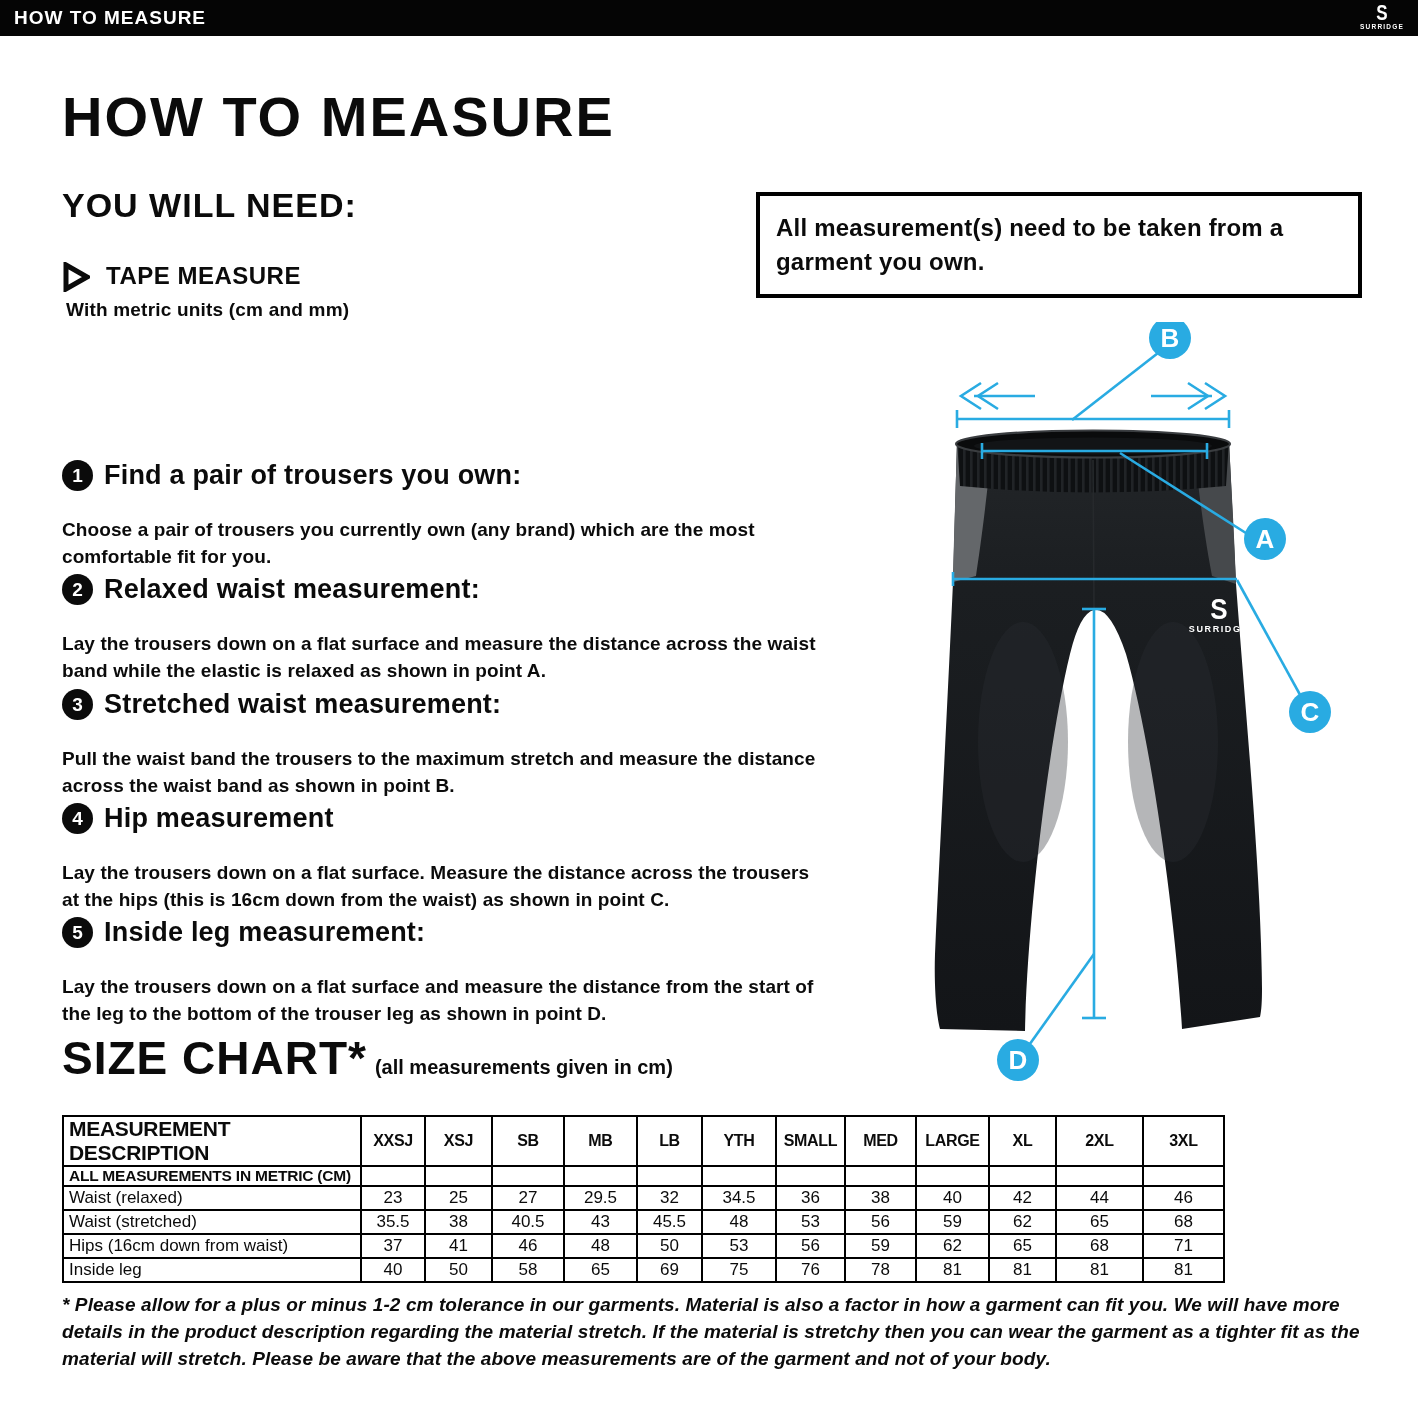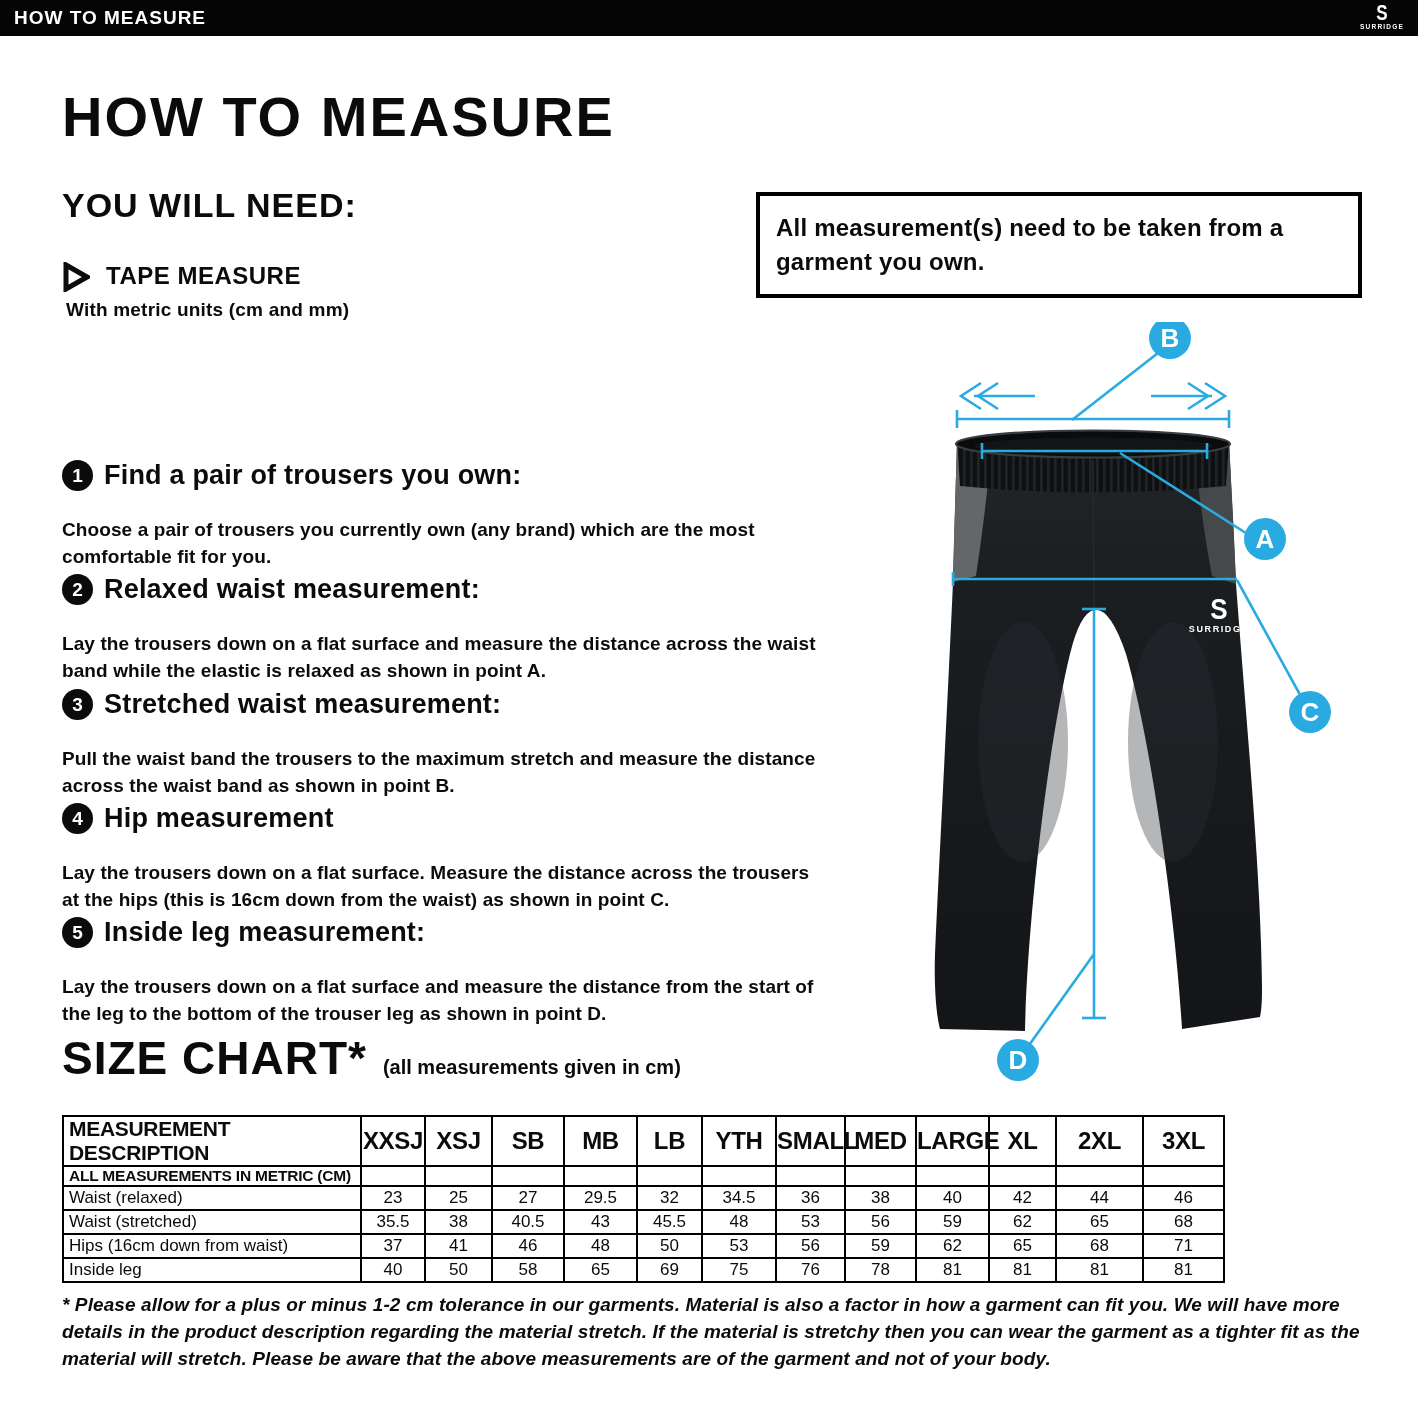--- a/index.html
+++ b/index.html
@@ -32,29 +32,29 @@
 
   
   .step { position:absolute; left:62px; width:760px; }
   .step-head { display:flex; align-items:center; gap:11px; }
   .step-num { width:31px; height:31px; border-radius:50%; background:#0b0b0b; color:#fff;
               display:flex; align-items:center; justify-content:center; font-size:19px; font-weight:bold; flex:0 0 auto; }
   .step-title { font-size:27px; font-weight:bold; letter-spacing:.2px; }
   .step-body { font-size:19px; font-weight:bold; line-height:27px; margin-top:25px; letter-spacing:.1px; }
 
   
-  .size-chart-head { position:absolute; left:62px; top:1031px; display:flex; align-items:baseline; gap:16px; }
+  .size-chart-head { position:absolute; left:62px; top:1031px; display:flex; align-items:baseline; gap:8px; }
   .size-chart-title { font-size:46px; font-weight:bold; letter-spacing:1px; }
   .size-chart-sub { font-size:20px; font-weight:bold; }
 
   
   .size-table-wrap { position:absolute; left:62px; top:1115px; }
   table { border-collapse:collapse; table-layout:fixed; width:1161px; background:#fff; }
   table, th, td { border:2px solid #000; }
-  th { font-size:24px; font-weight:bold; height:32px; letter-spacing:-0.3px; }
+  th { font-size:16px; font-weight:bold; height:32px; letter-spacing:-0.3px; }
   th.desc { text-align:left; padding-left:5px; font-size:21px; }
   td { font-size:17px; text-align:center; height:24px; }
   td.desc { text-align:left; padding-left:5px; }
   tr.metric-row td { height:18px; }
   tr.metric-row td.desc { font-weight:bold; font-size:15.5px; letter-spacing:-0.2px; }
 
   
   .footnote { position:absolute; left:62px; top:1291px; width:1312px;
               font-size:19px; font-weight:bold; font-style:italic; line-height:27px; letter-spacing:.1px; }
 

